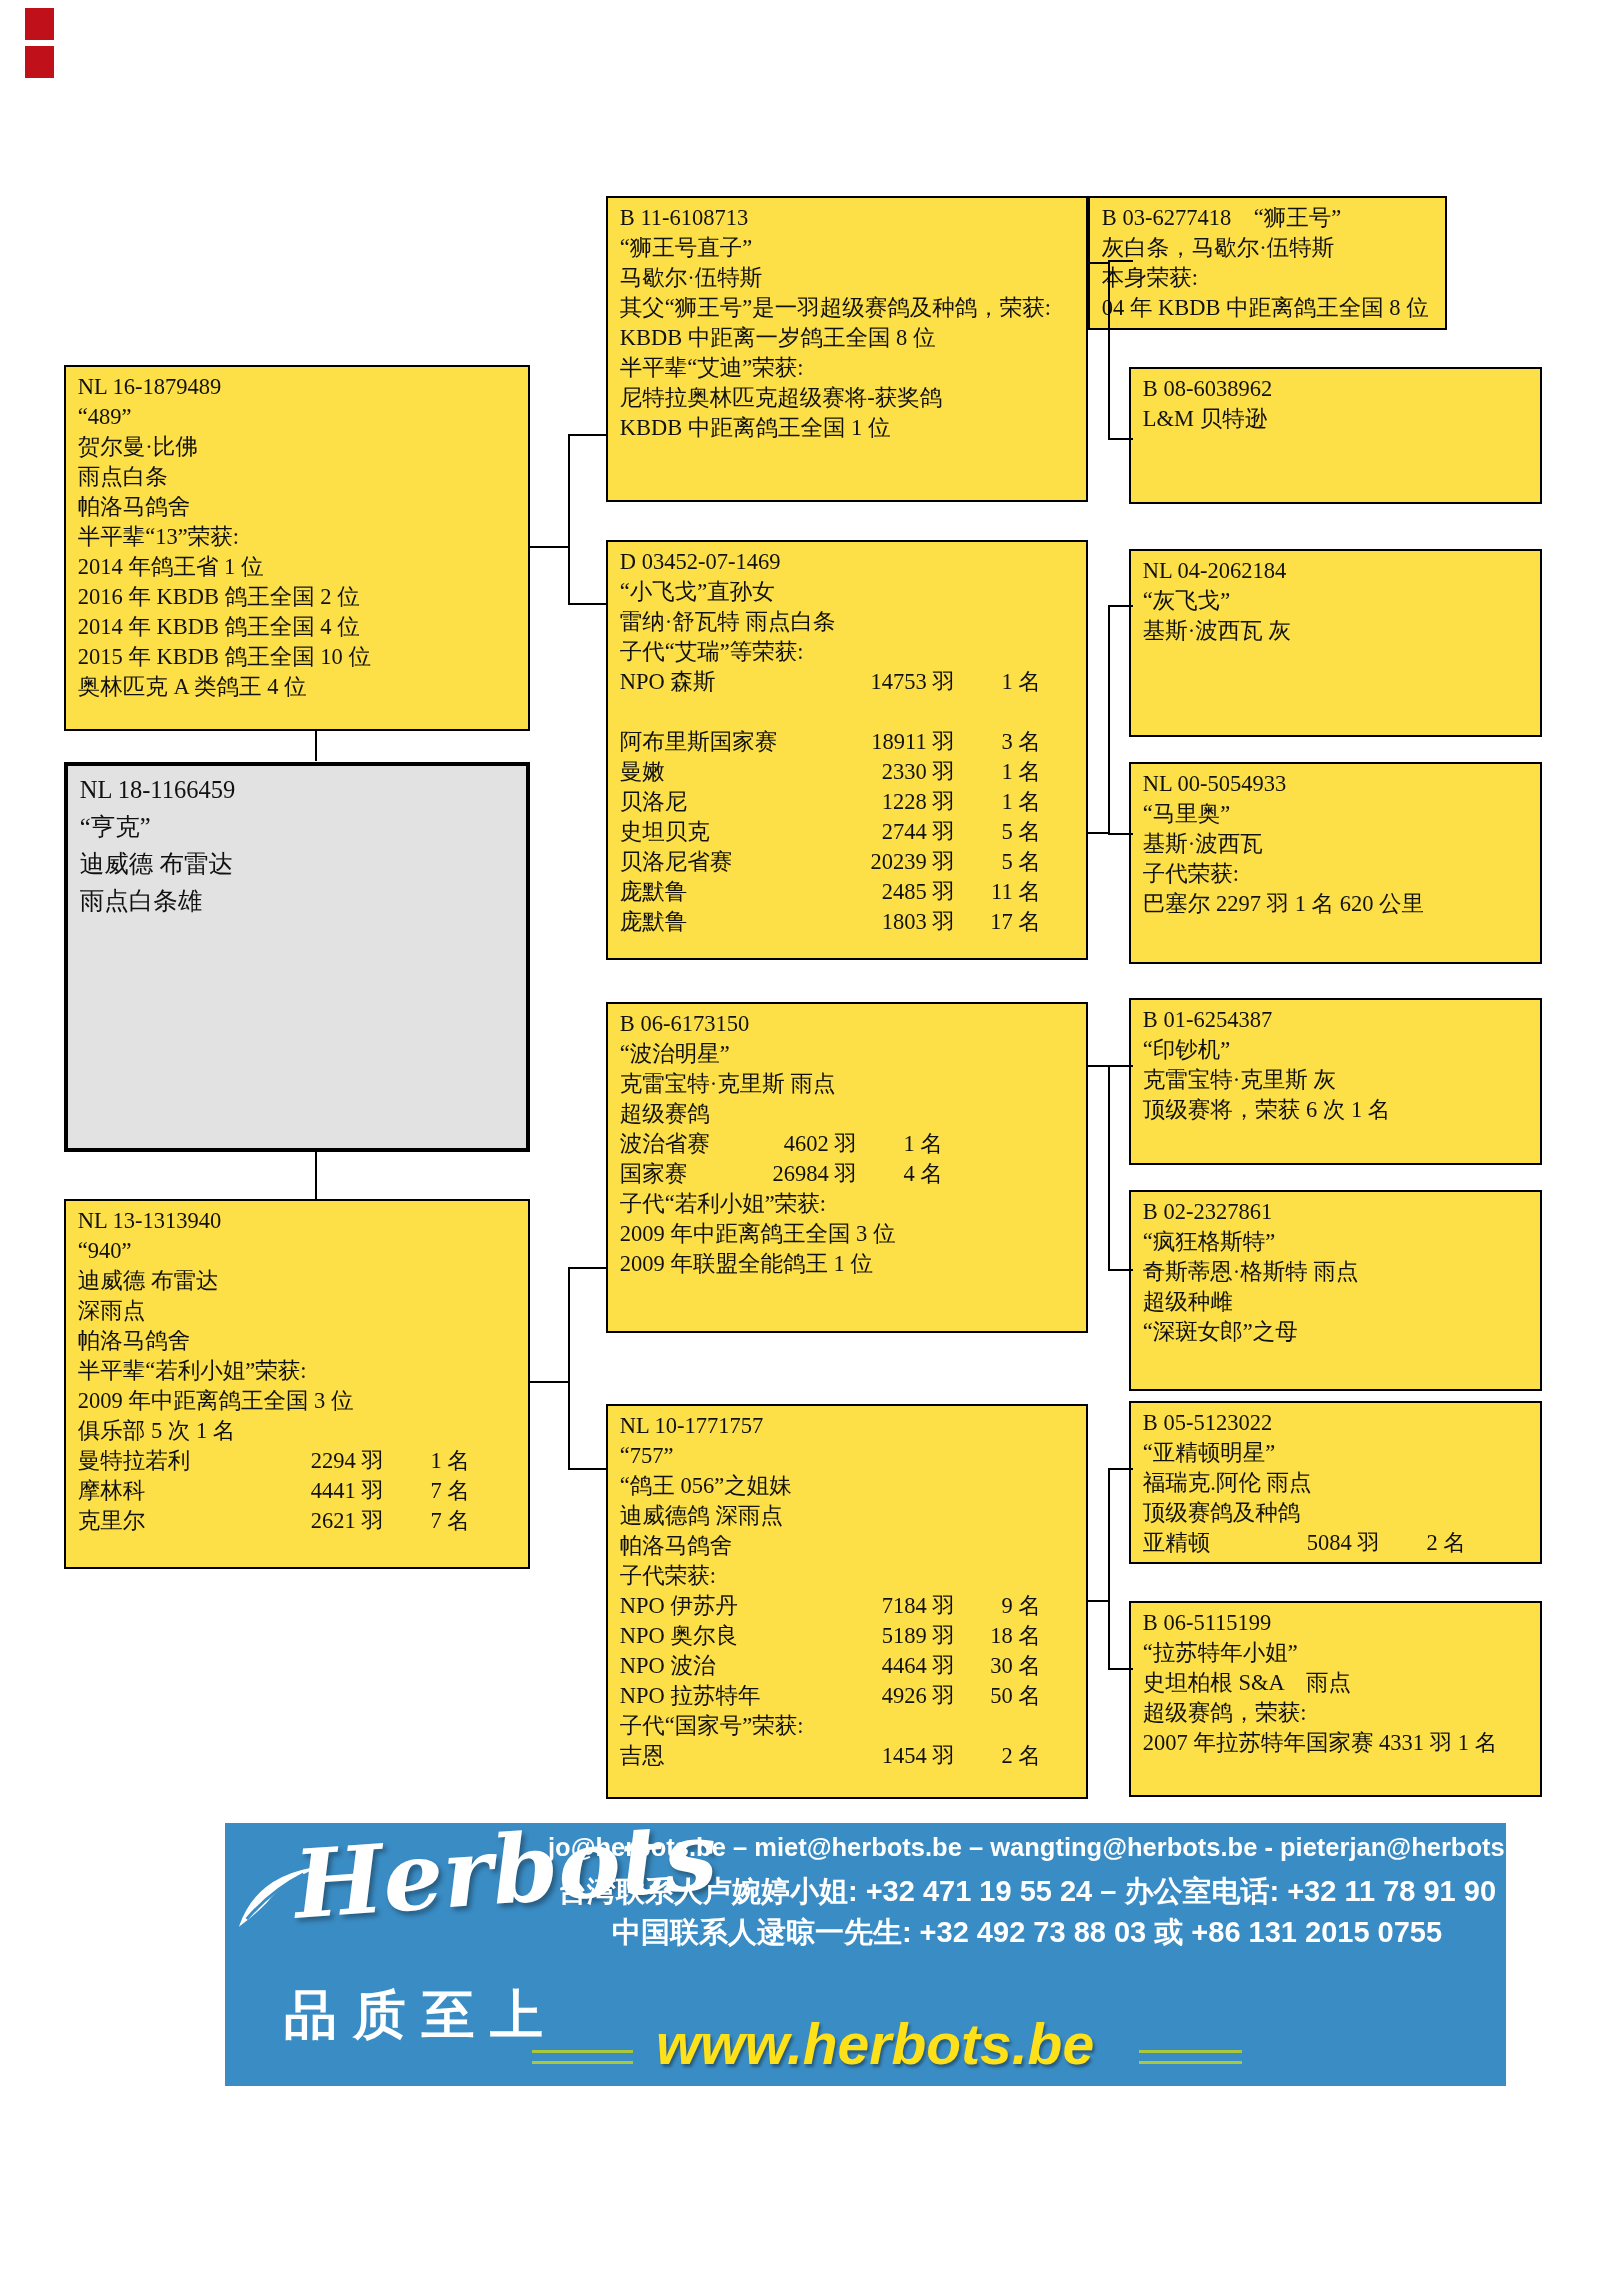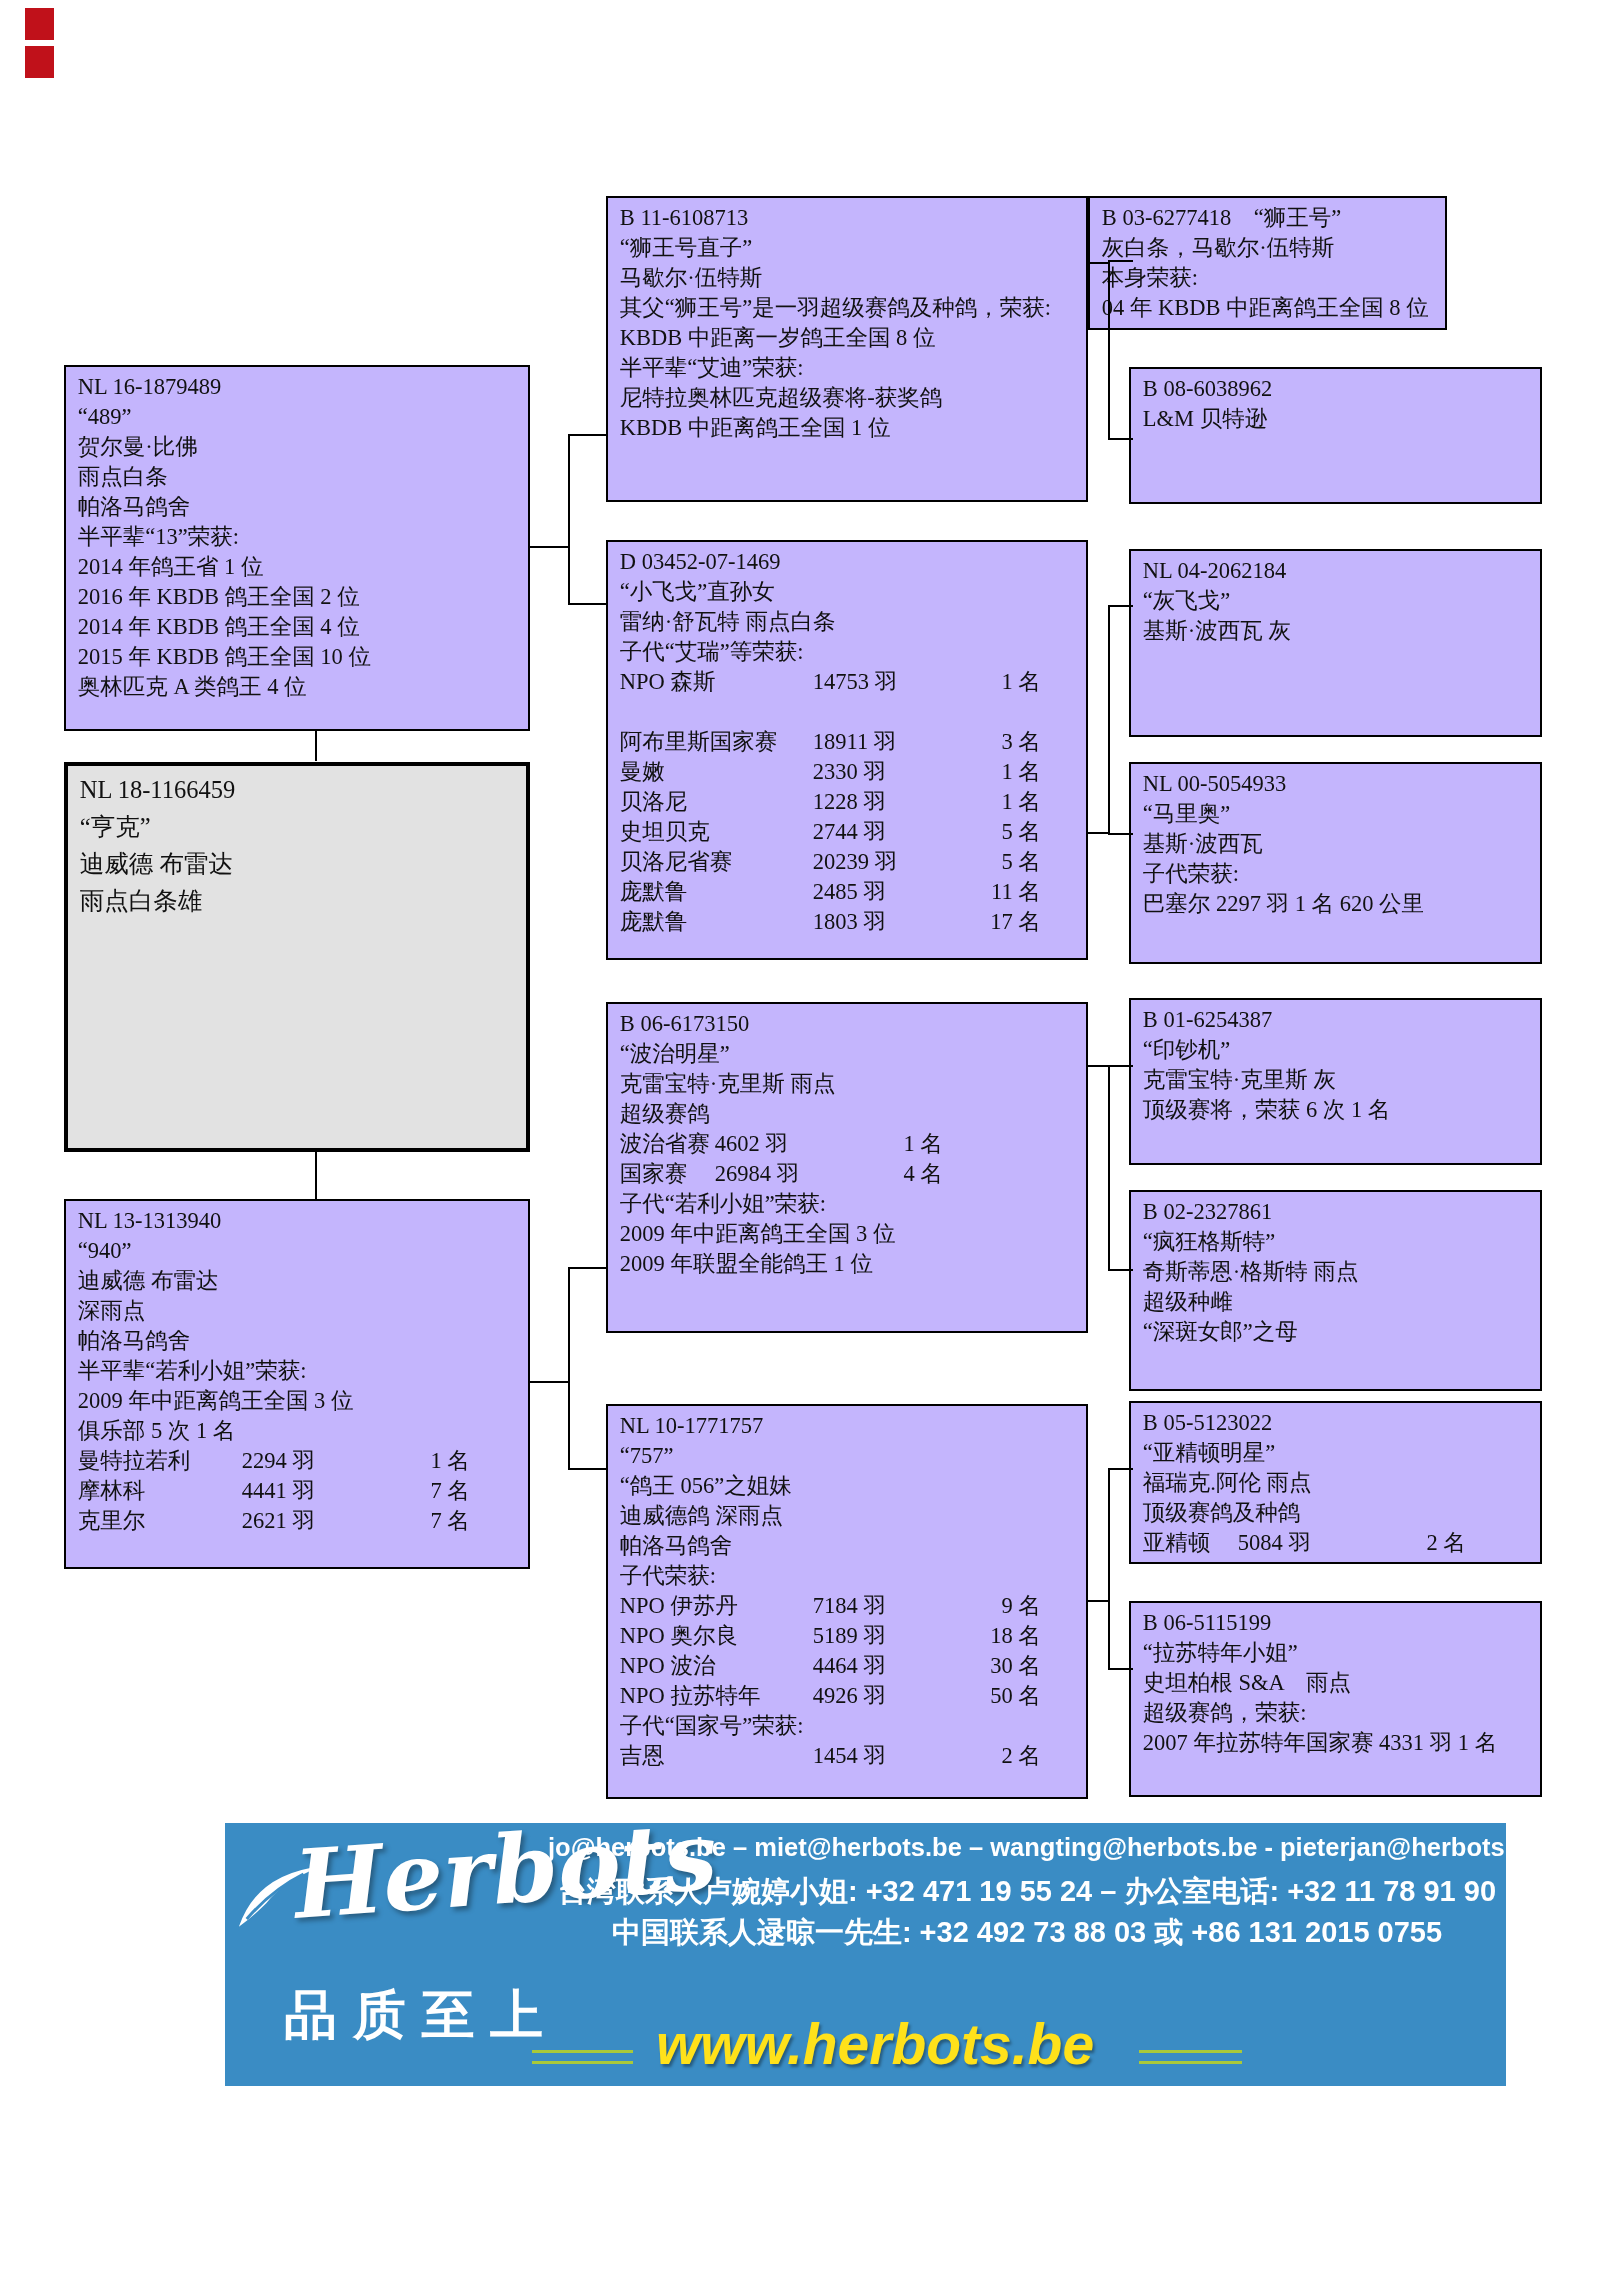--- a/index.html
+++ b/index.html
@@ -1,31 +1,31 @@
 <!DOCTYPE html>
 <html><head>
 <meta charset="utf-8">
 <style>
   html,body{margin:0;padding:0;}
   body{
     width:1621px;height:2293px;position:relative;background:#ffffff;
     font-family:"Liberation Serif","DejaVu Serif",serif;color:#111;
   }
   .box{
-    position:absolute;box-sizing:border-box;border:2px solid #000;background:#c4b5fd;
+    position:absolute;box-sizing:border-box;border:2px solid #000;background:#fde047;
     padding:4.9px 11.8px;font-size:22.5px;line-height:30px;overflow:hidden;
   }
   .box-main{border:4.9px solid #000;background:#e2e2e2;font-size:24.5px;line-height:37px;}
   .ln{white-space:pre-wrap;min-height:30px;}
   .box-main .ln{min-height:37px;}
   .row{display:flex;max-width:421px;}
   .row-md{max-width:392px;}
   .row-sm{max-width:323px;}
   .rn{flex:1;white-space:pre;}
-  .rc{min-width:142px;text-align:left;white-space:pre;}
+  .rc{min-width:142px;text-align:right;white-space:pre;}
   .rr{min-width:86px;text-align:right;white-space:pre;}
   .cl{position:absolute;background:#000;}
   .red-marker{position:absolute;width:29px;height:32px;background:#c0111a;}
   .banner{
     position:absolute;left:225px;top:1823px;width:1281px;height:263px;
     background:#3a8cc4;overflow:hidden;
   }
   .bn-abs{position:absolute;}
   .bn-line{
     position:absolute;color:#fff;font-family:"Liberation Sans",sans-serif;

